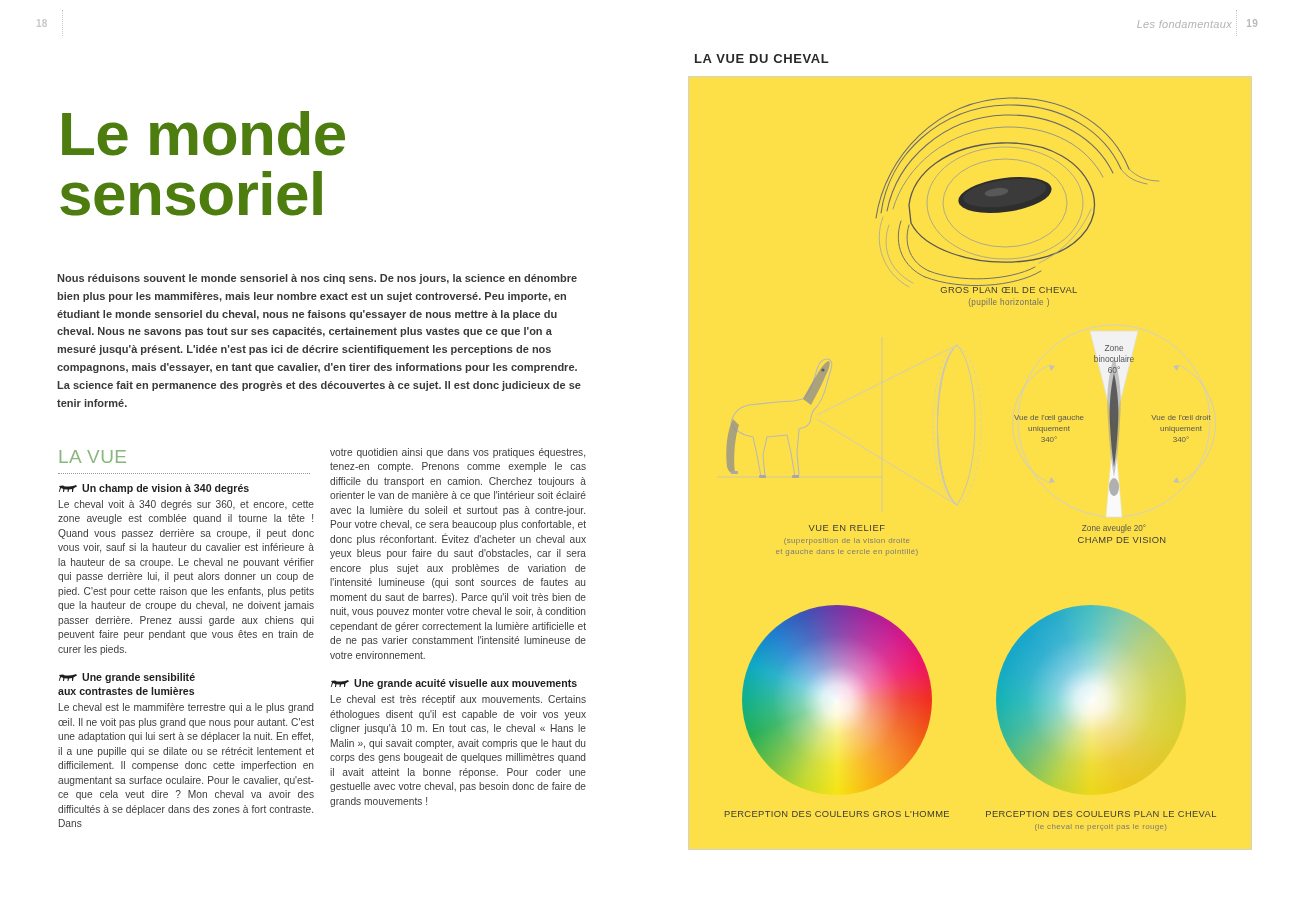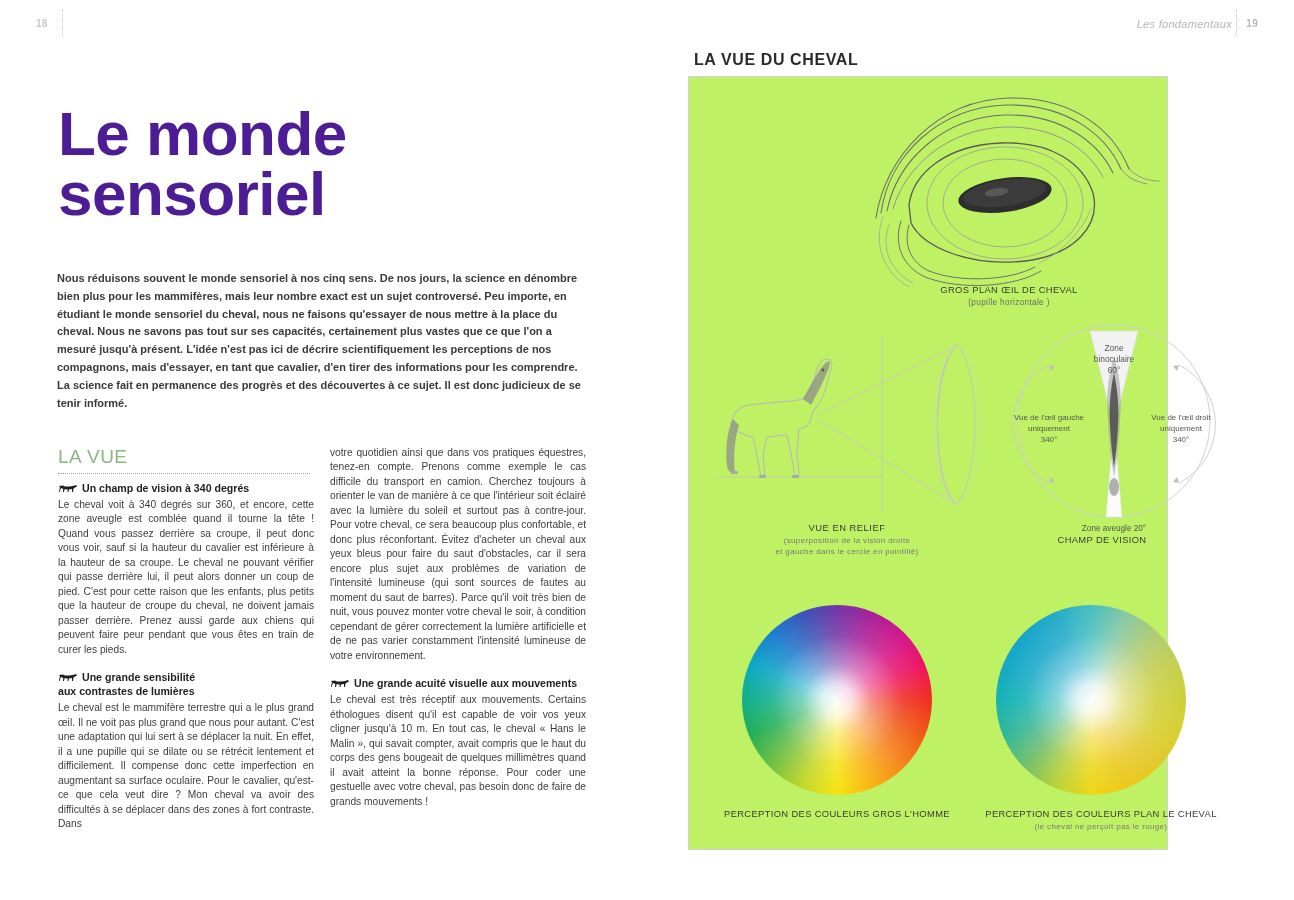--- a/index.html
+++ b/index.html
@@ -72,21 +72,21 @@
   }
 
   .title {
     position: absolute;
     left: 58px;
     top: 62px;
     width: 540px;
     font-size: 62px;
     line-height: 0.98;
     font-weight: 700;
-    color: #4c1d95;
+    color: #4d7c0f;
     letter-spacing: -0.5px;
   }
   .title .line2 { display: block; }
 
   .intro {
     position: absolute;
     left: 57px;
     top: 226px;
     width: 527px;
     font-size: 11px;
@@ -154,35 +154,35 @@
   .page-right {
     position: absolute;
     left: 650px; top: 0;
     width: 644px; height: 900px;
   }
 
   .box-title {
     position: absolute;
     left: 44px;
     top: 51px;
-    font-size: 16px;
+    font-size: 13px;
     font-weight: 700;
     letter-spacing: 0.6px;
     color: #2a2a2a;
   }
 
   .figure-box {
     position: absolute;
     left: 38px;
     top: 76px;
-    width: 480px;
+    width: 564px;
     height: 774px;
     border: 1px solid #d3d3d3;
     box-sizing: border-box;
-    background: #bef264;
+    background: #fde047;
   }
 
   .fig-caption {
     position: absolute;
     text-align: center;
     font-size: 9.4px;
     letter-spacing: 0.35px;
     color: #3a3a3a;
     line-height: 1.45;
   }
@@ -228,21 +228,21 @@
 
   
   .fov-wrap {
     position: absolute;
     left: 300px;
     top: 244px;
     width: 250px;
     height: 215px;
   }
   .cap-fov {
-    left: 288px;
+    left: 308px;
     top: 456px;
     width: 250px;
   }
 
   
   .wheel-human {
     position: absolute;
     left: 53px;
     top: 528px;
     width: 190px;

